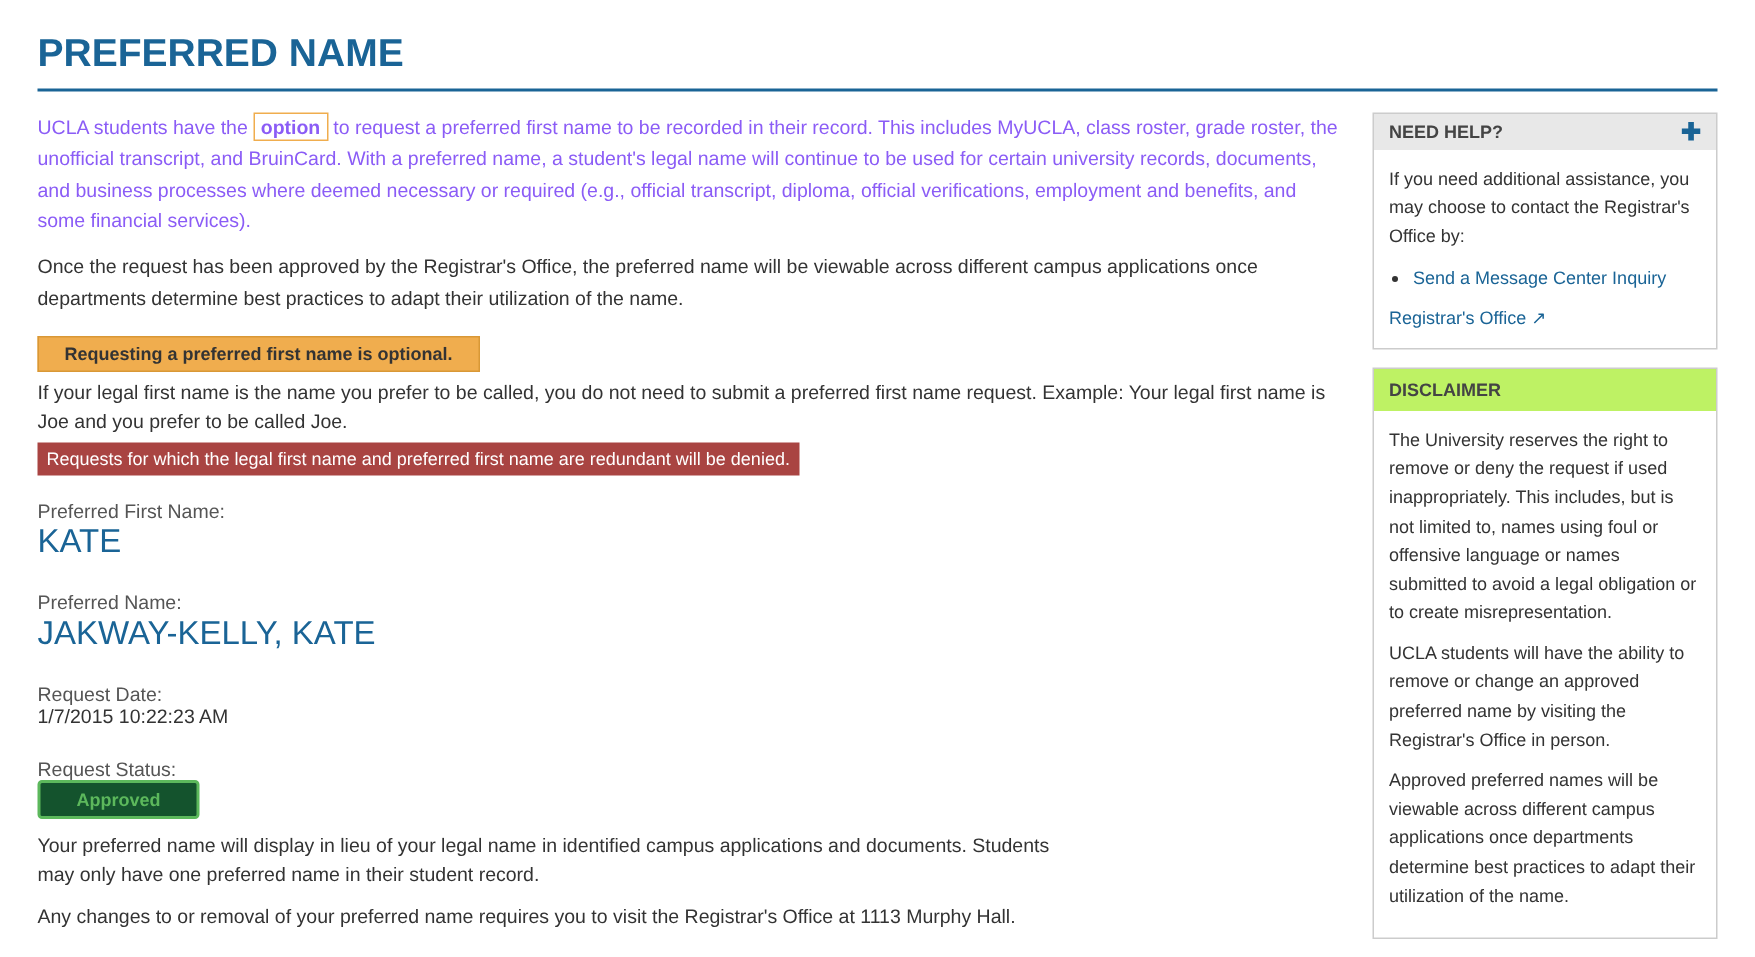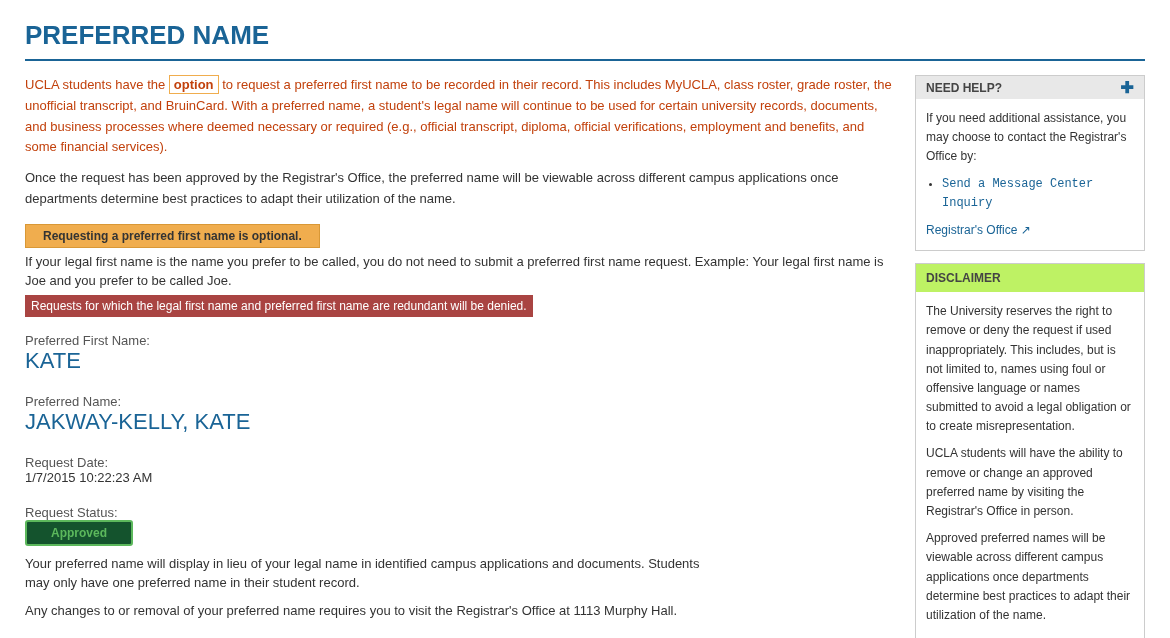--- a/index.html
+++ b/index.html
@@ -32,21 +32,21 @@
       flex: 1;
     }
     .sidebar {
       width: 230px;
       flex-shrink: 0;
     }
     .intro-text {
       font-size: 13px;
       line-height: 1.6;
       margin-bottom: 10px;
-      color: #c2410c;
+      color: #8b5cf6;
     }
     .option-highlight {
       border: 1.5px solid #f0ad4e;
       background: #fff;
       padding: 1px 4px;
       font-weight: bold;
     }
     .info-box {
       font-size: 13px;
       line-height: 1.6;
@@ -164,21 +164,20 @@
       font-weight: bold;
     }
     .sidebar-body {
       padding: 10px;
       font-size: 12px;
       line-height: 1.6;
       color: #333;
     }
     .sidebar-body ul {
       margin-left: 16px;
-      font-family: Liberation Mono, monospace;
     }
     .sidebar-body a {
       color: #1a6496;
       text-decoration: none;
     }
     .sidebar-disclaimer-header {
       background: #bef264;
       padding: 7px 10px;
       font-size: 12px;
       font-weight: bold;

